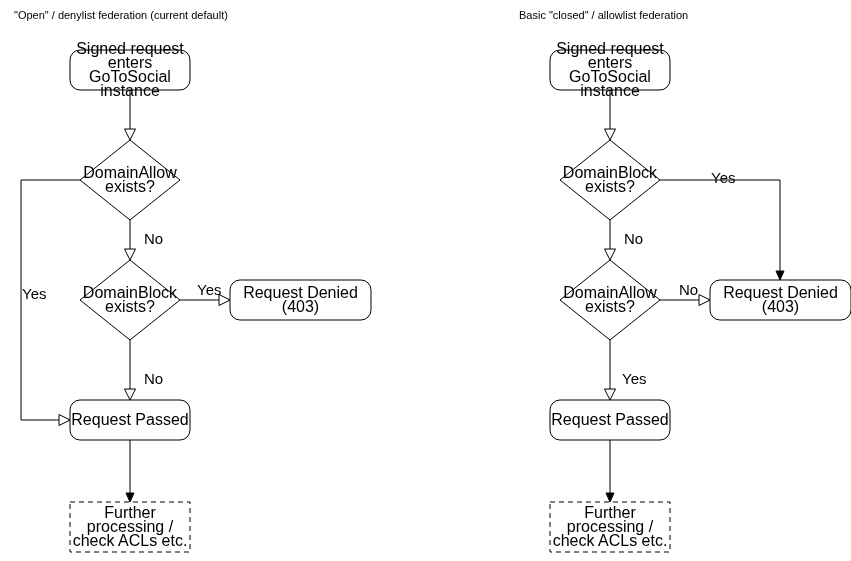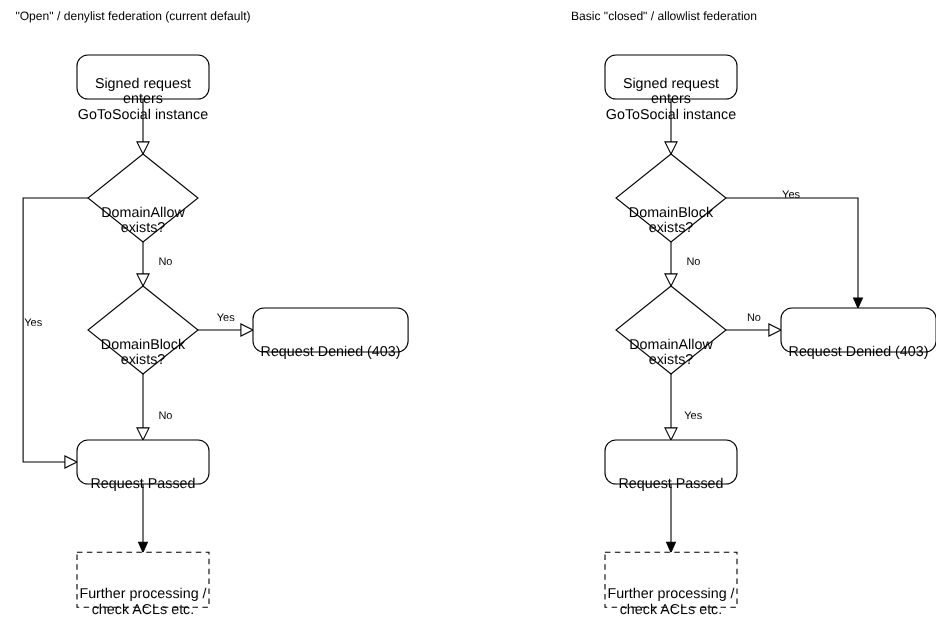--- a/index.html
+++ b/index.html
@@ -33,30 +33,29 @@
     line-height: 13px;
     color: #000000;
     white-space: nowrap;
   }
   .node-label {
     position: absolute;
     display: flex;
     align-items: center;
     justify-content: center;
     text-align: center;
-    font-size: 13px;
+    font-size: 16px;
     line-height: 14px;
     color: #000000;
     white-space: pre-line;
     pointer-events: none;
-    margin-top: 20px;
   }
   .edge-label {
     position: absolute;
-    font-size: 10px;
+    font-size: 15px;
     line-height: 12px;
     color: #000000;
     white-space: nowrap;
   }
 </style>
 </head>
 <body>
 
 <div id="canvas">
   <svg class="flow-layer" id="flow-svg" viewBox="0 0 851 561">

